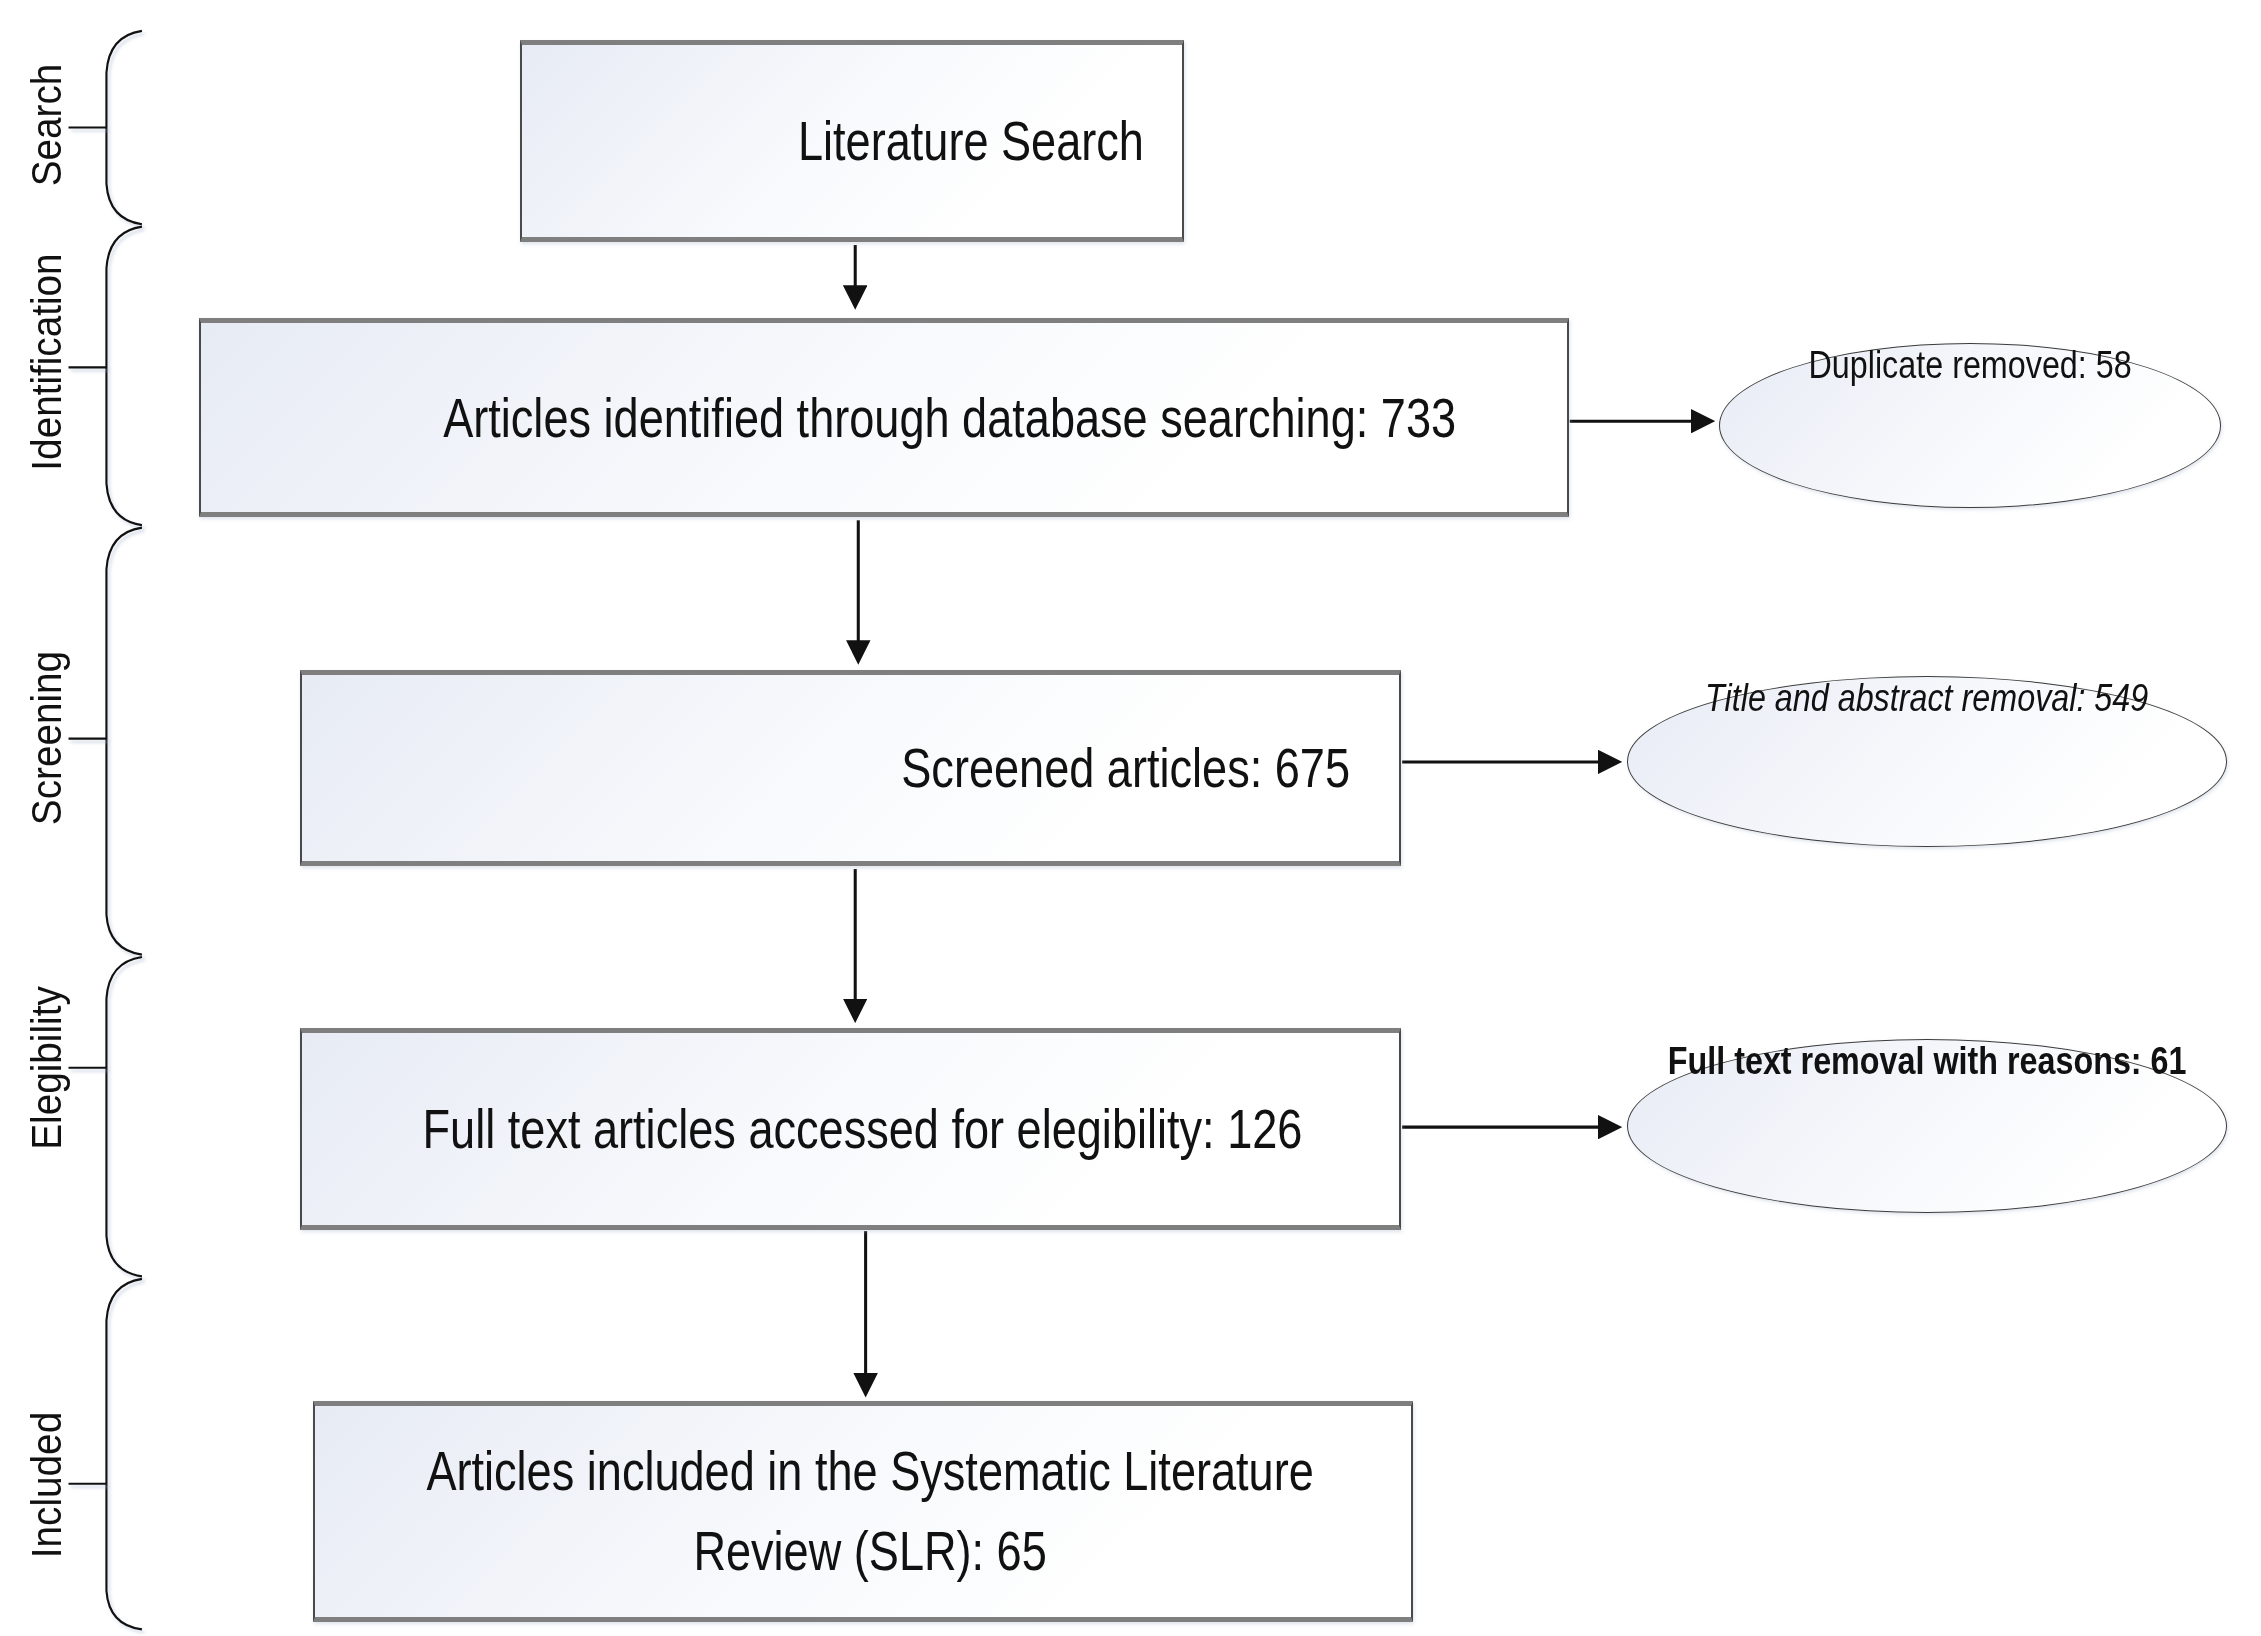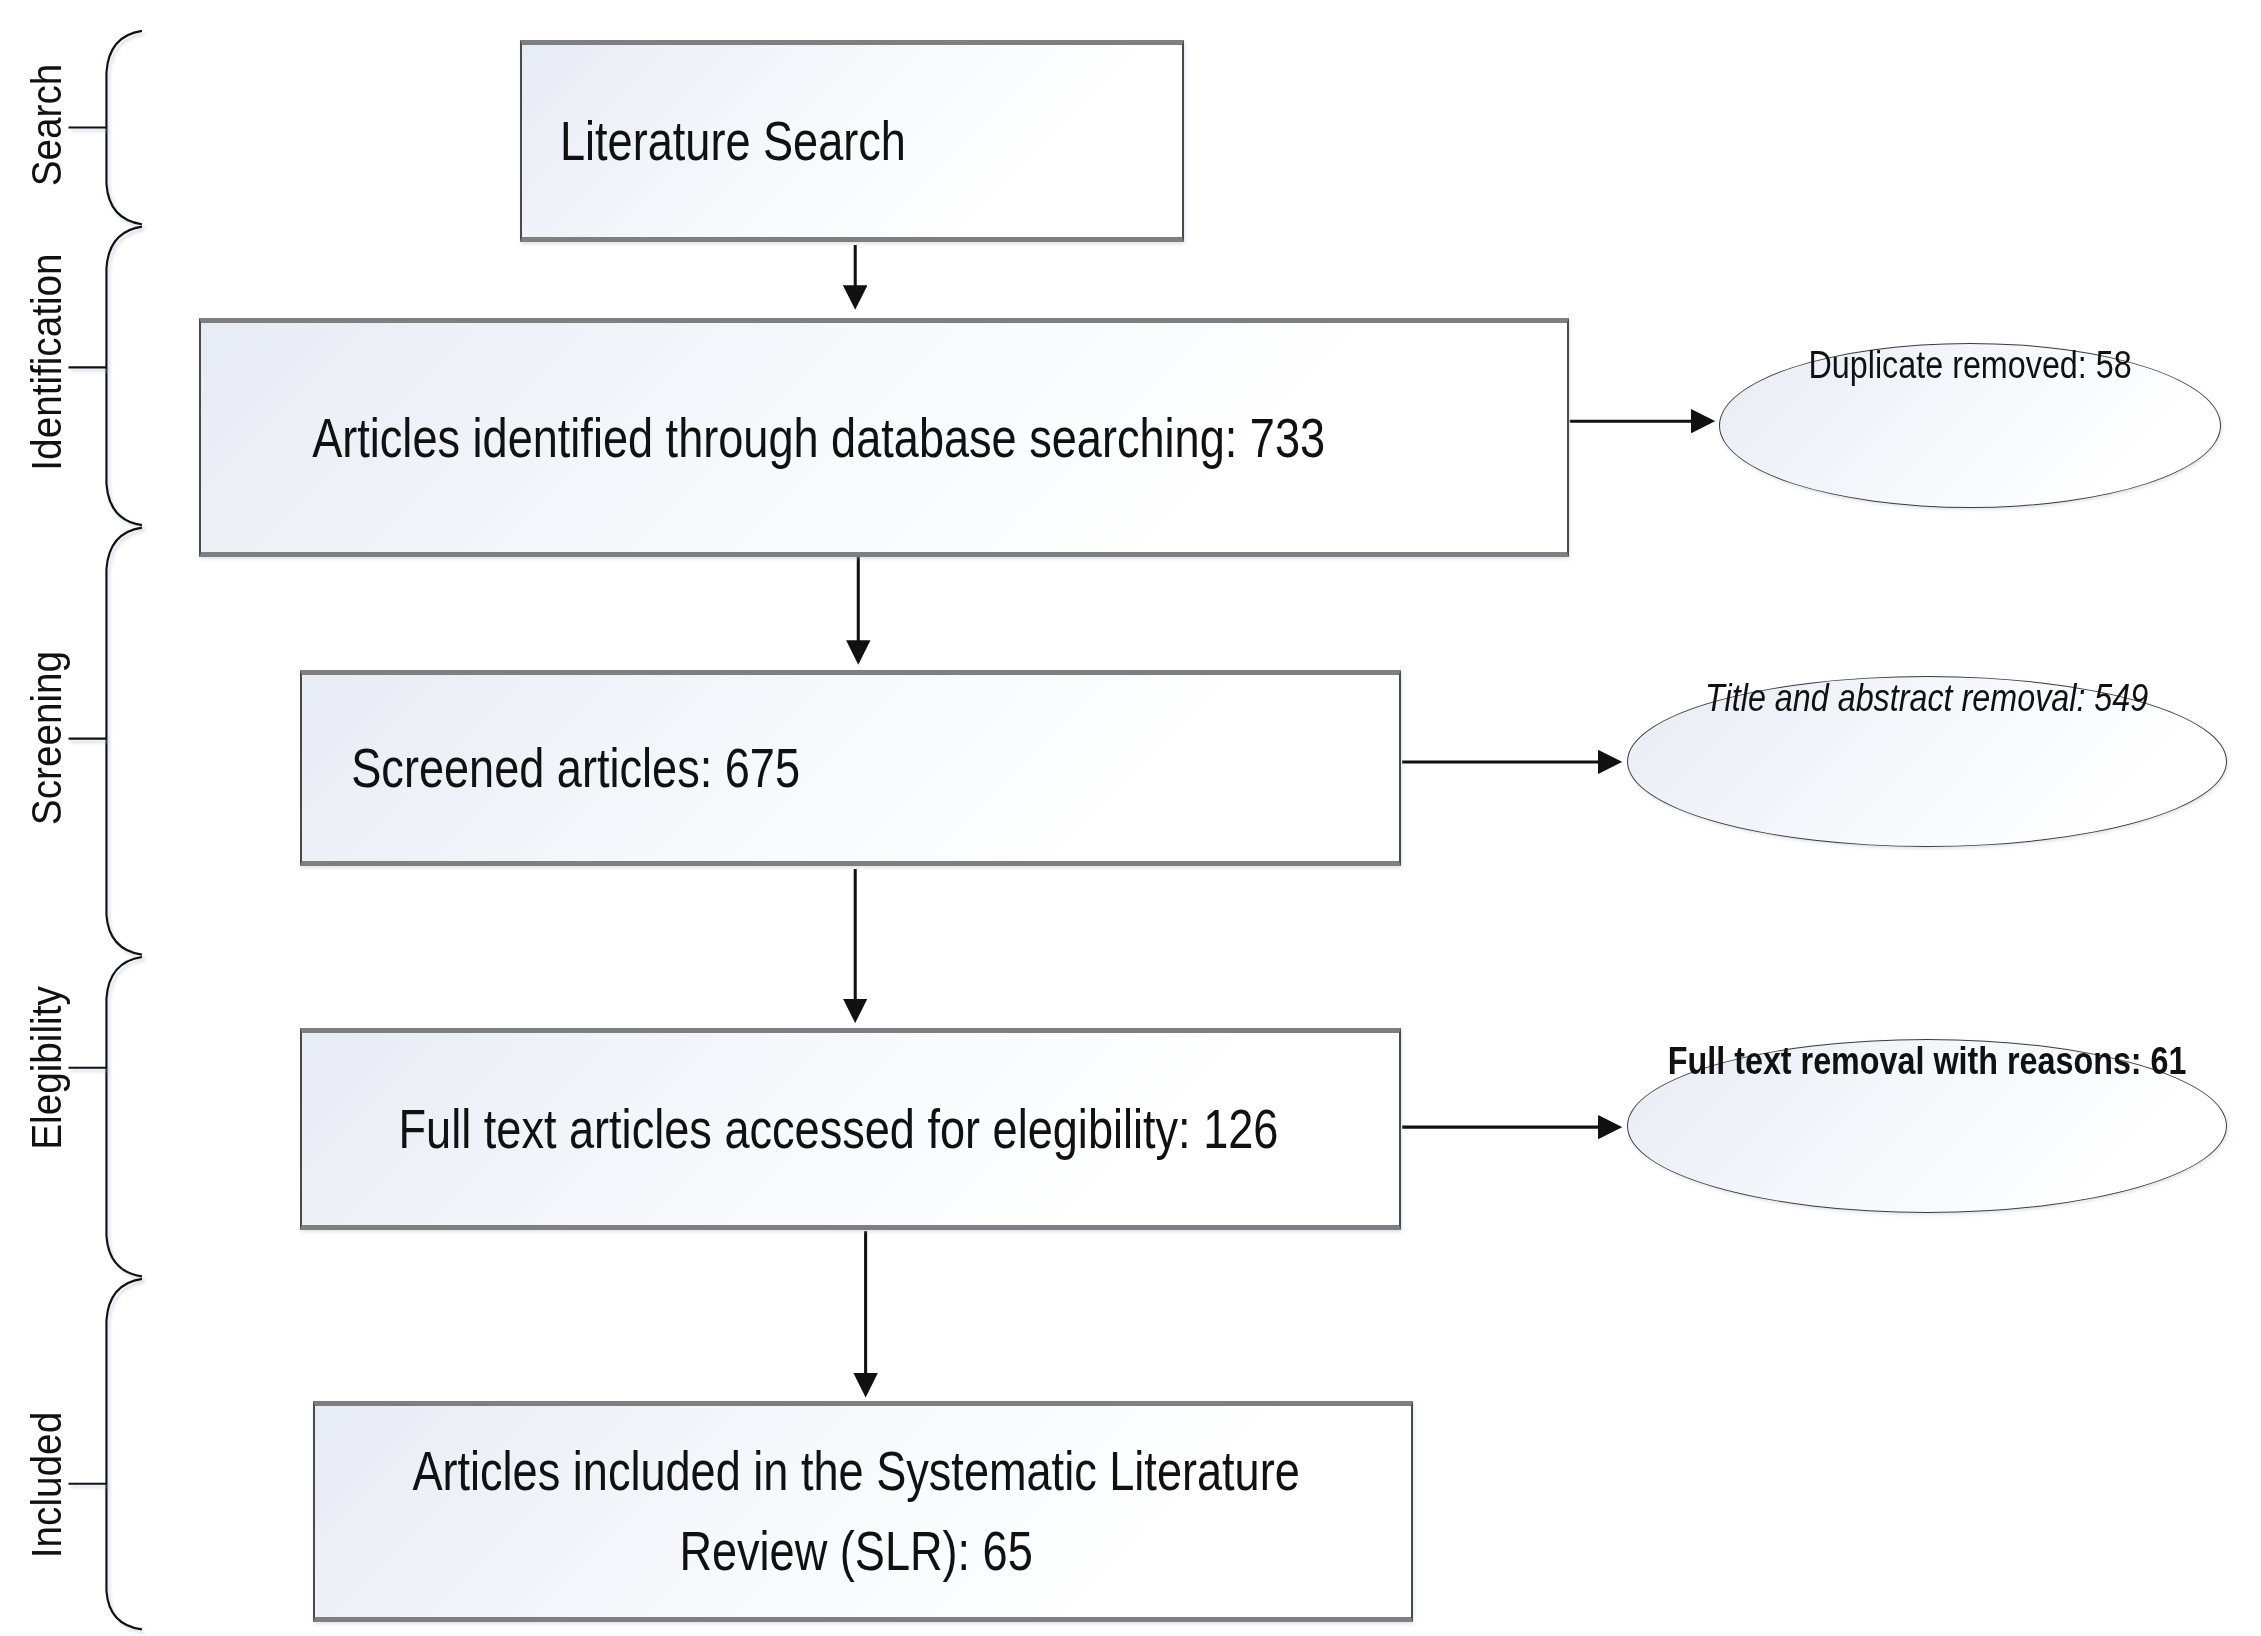--- a/index.html
+++ b/index.html
@@ -1,21 +1,21 @@
 <!DOCTYPE html>
 <html style="--box-fill: #e7ebf4; --box-border: #7f7f7f; --box-side-border: #4a4a4a; --line: #111111; --text: #111111;font-size:9.8px"><head>
 <meta charset="utf-8">
 <style>
   html,body{margin:0;padding:0;background:#ffffff;}
   #canvas{
     position:relative;width:2261px;height:1637px;background:#ffffff;overflow:hidden;
     font-family:"Liberation Sans", sans-serif;color:var(--text,#111);
   }
   .box{
-    position:absolute;display:flex;align-items:center;justify-content:flex-start;
+    position:absolute;display:flex;align-items:center;justify-content:flex-end;
     text-align:center;box-sizing:border-box;
     background:linear-gradient(135deg,var(--box-fill,#e7ebf4) 0%,#f7f9fc 45%,#ffffff 75%);
     border-left:2.4px solid var(--box-side-border,#4a4a4a);
     border-right:2.4px solid var(--box-side-border,#4a4a4a);
     border-top:5.5px solid var(--box-border,#7f7f7f);
     border-bottom:5.5px solid var(--box-border,#7f7f7f);
     box-shadow:1.2px 1.8px 3.7px rgba(160,175,200,.35);
   }
   .box-label{
     font-size:55px;line-height:1.2;transform:scaleX(0.82);transform-origin:center;
@@ -81,21 +81,21 @@
   <div class="side-label" style="left:46px;top:125px;">Search</div>
   <div class="side-label" style="left:46px;top:362px;">Identification</div>
   <div class="side-label" style="left:46px;top:738px;">Screening</div>
   <div class="side-label" style="left:46px;top:1068px;">Elegibility</div>
   <div class="side-label" style="left:46px;top:1485px;">Included</div>
 
   <div class="box" style="left:520px;top:40px;width:664px;height:202px;">
     <div class="box-label">Literature Search</div>
   </div>
 
-  <div class="box" style="left:199px;top:318px;width:1370px;height:239px;">
+  <div class="box" style="left:199px;top:318px;width:1370px;height:199px;">
     <div class="box-label">Articles identified through database searching: 733</div>
   </div>
 
   <div class="box" style="left:300px;top:670px;width:1101px;height:196px;">
     <div class="box-label">Screened articles: 675</div>
   </div>
 
   <div class="box" style="left:300px;top:1028px;width:1101px;height:202px;">
     <div class="box-label">Full text articles accessed for elegibility: 126</div>
   </div>

